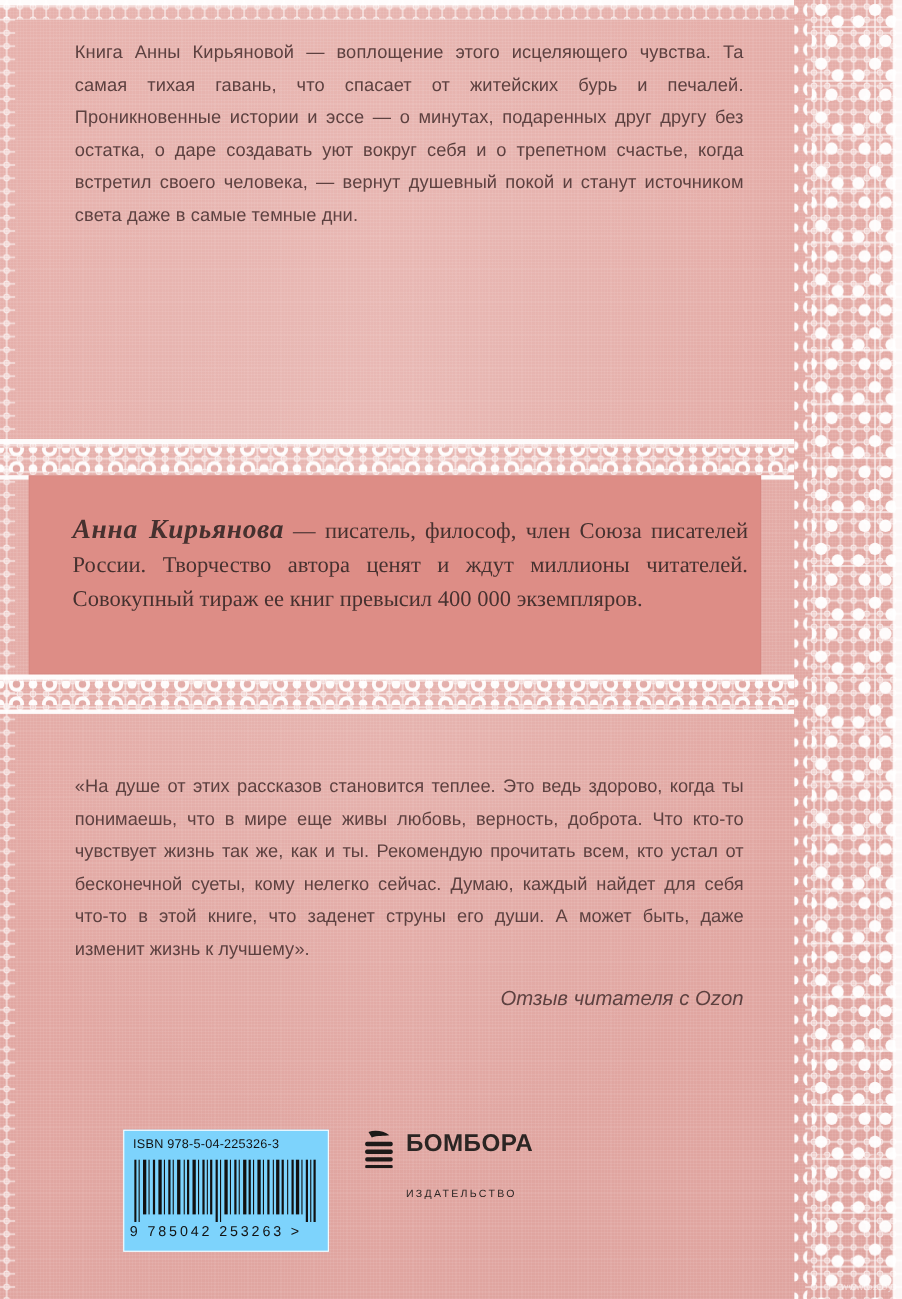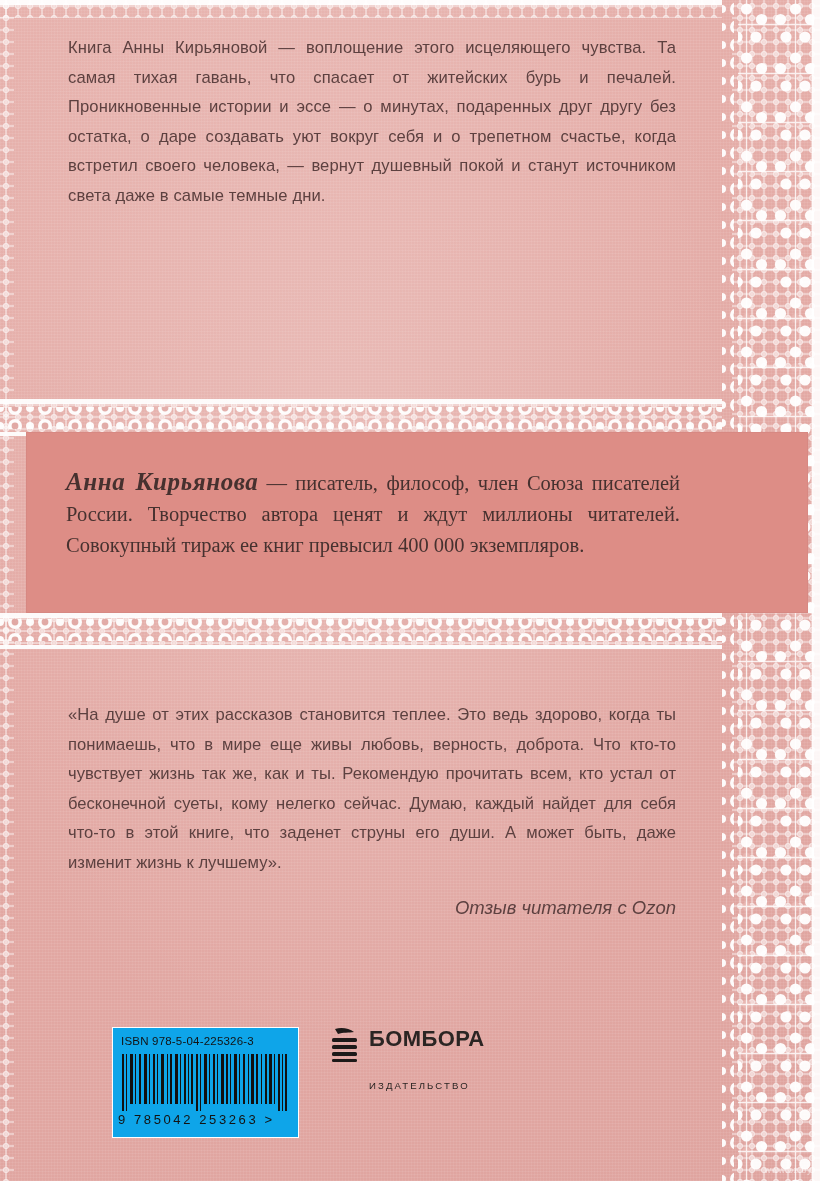--- a/index.html
+++ b/index.html
@@ -85,21 +85,21 @@
     margin: 0 0 19px 0;
     letter-spacing: 0.1px;
   }
   .intro-para:last-child { margin-bottom: 0; }
 
   
   .author-panel {
     position: absolute;
     left: 26px;
     top: 432px;
-    width: 782px;
+    width: 666px;
     height: 181px;
     background: #dd8d86;
     box-shadow: 0 0 0 1px rgba(180,110,105,0.15) inset;
   }
   .author-text {
     position: absolute;
     left: 40px;
     top: 34px;
     width: 614px;
     color: #46312f;
@@ -140,21 +140,21 @@
     font-size: 18.5px;
   }
 
   
   .isbn-box {
     position: absolute;
     left: 112px;
     top: 1027px;
     width: 185px;
     height: 109px;
-    background: #0ea5e9;
+    background: #7dd3fc;
     border: 1px solid #ffffff;
   }
   .isbn-text {
     position: absolute;
     left: 8px;
     top: 7px;
     font-family: "Liberation Sans", sans-serif;
     font-size: 11.5px;
     color: #131313;
     letter-spacing: 0.2px;

